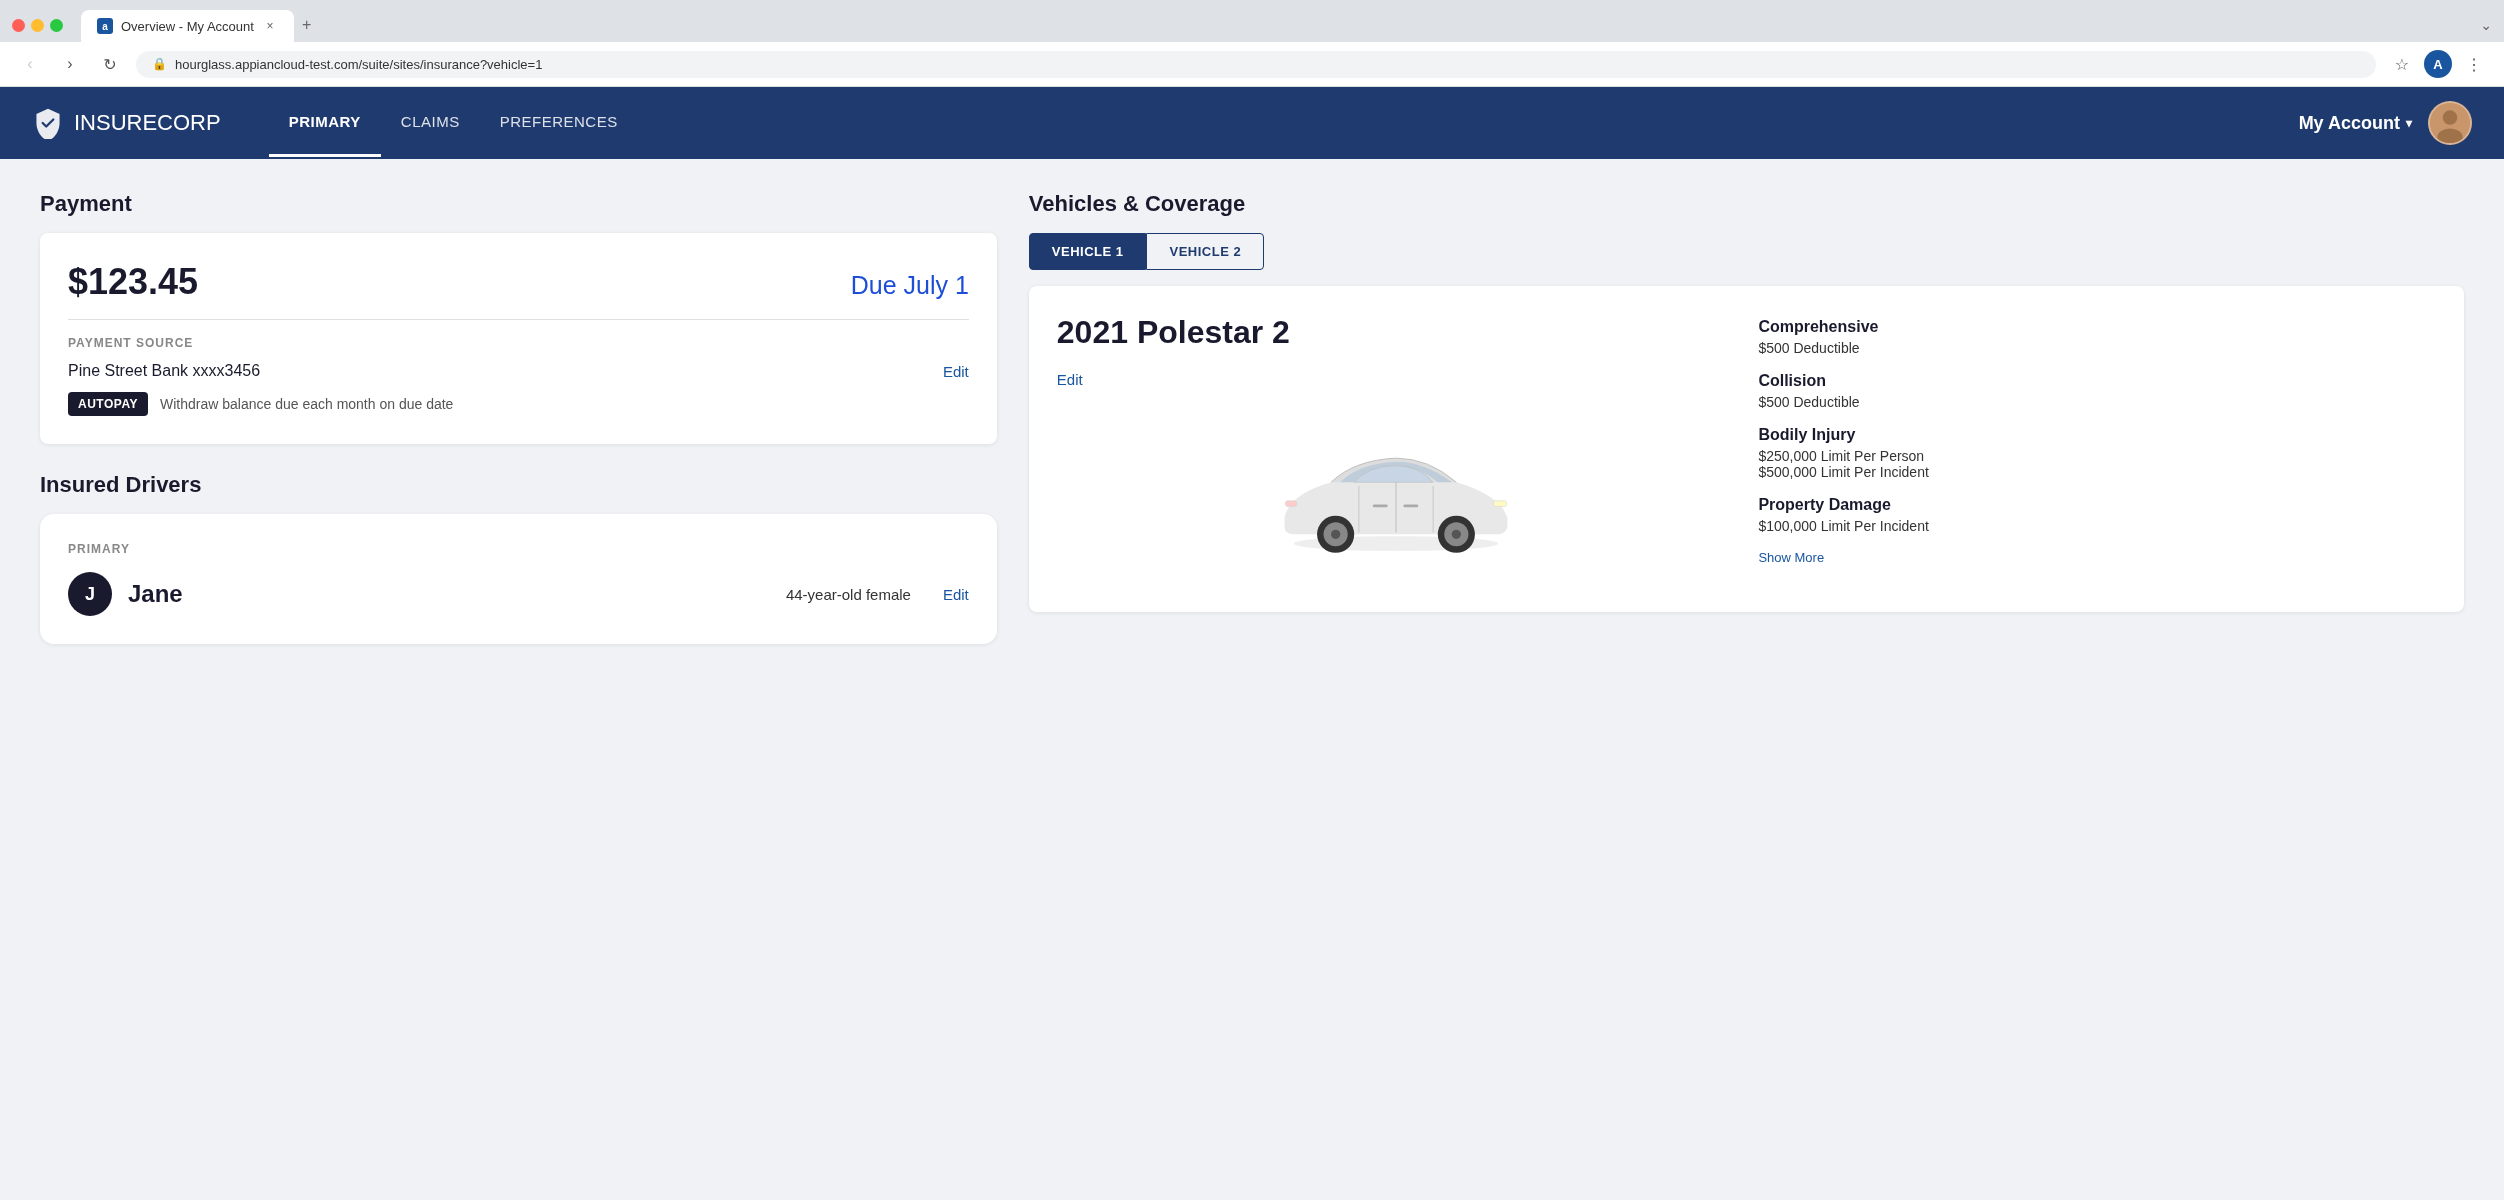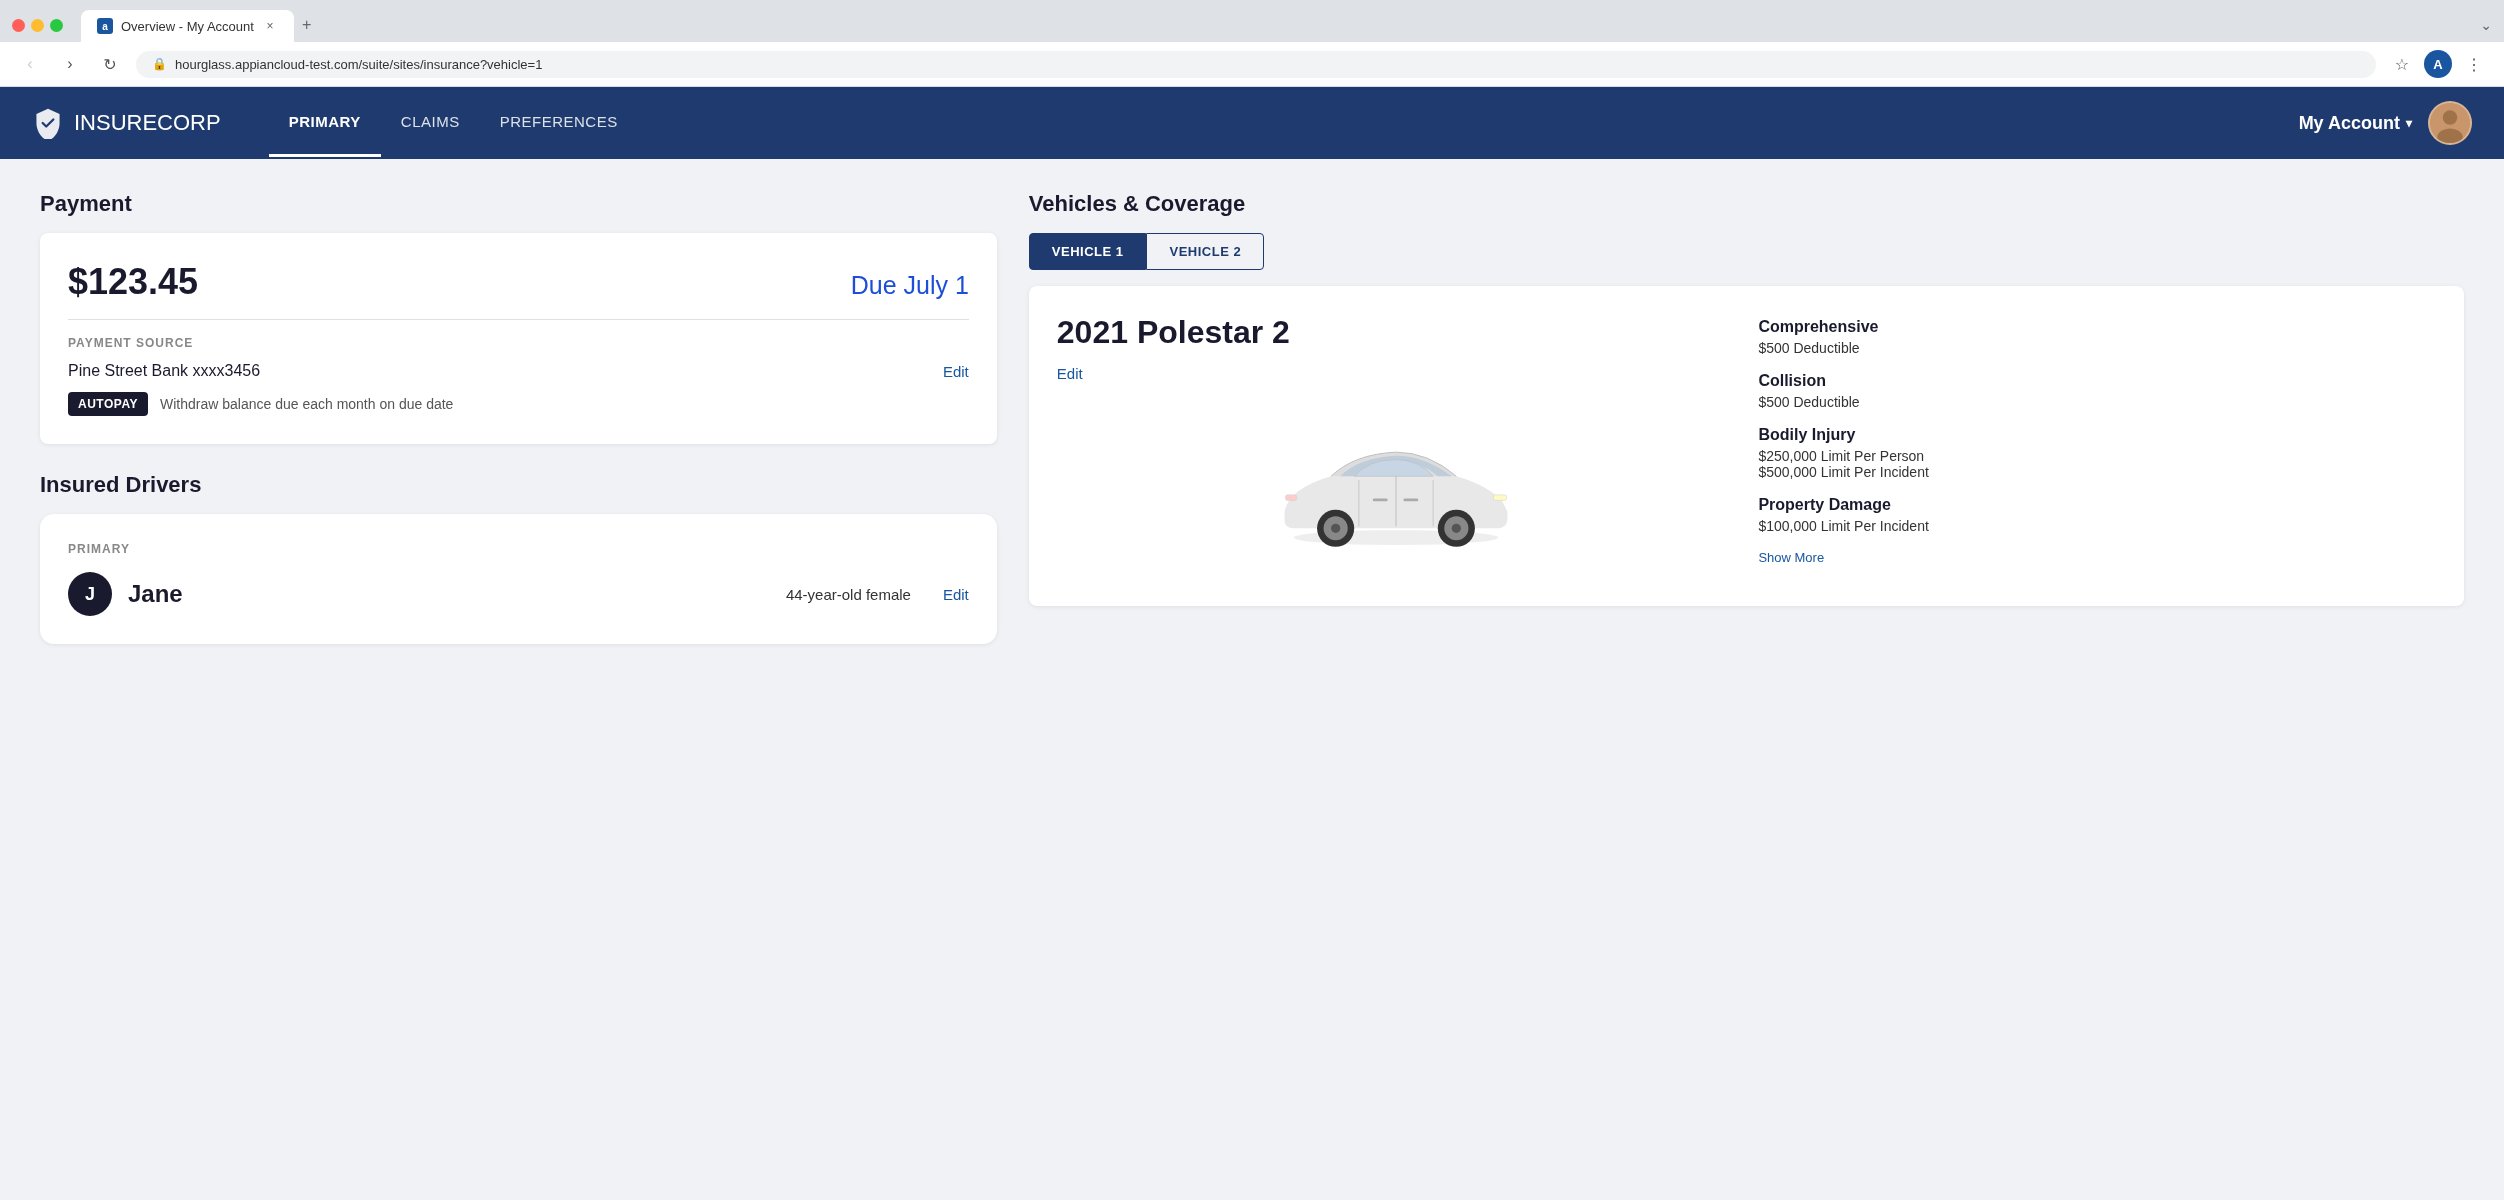--- a/index.html
+++ b/index.html
@@ -76,21 +76,21 @@
     
     .vehicles-section { }
     .vehicles-title { font-size: 22px; font-weight: 700; color: #1a1a2e; margin-bottom: 16px; }
     .vehicle-tabs { display: flex; gap: 0; margin-bottom: 16px; }
     .vehicle-tab { padding: 10px 22px; font-size: 13px; font-weight: 700; letter-spacing: 0.5px; cursor: pointer; border: 1px solid #1e3a6e; color: #1e3a6e; }
     .vehicle-tab.active { background: #1e3a6e; color: white; }
     .vehicle-tab:first-child { border-radius: 4px 0 0 4px; }
     .vehicle-tab:last-child { border-radius: 0 4px 4px 0; }
     .vehicle-card { background: white; border-radius: 8px; padding: 28px; box-shadow: 0 1px 4px rgba(0,0,0,0.08); display: grid; grid-template-columns: 1fr 1fr; gap: 24px; }
     .vehicle-left { }
-    .vehicle-name { font-size: 32px; font-weight: 700; color: #1a1a2e; margin-bottom: 14px; }
+    .vehicle-name { font-size: 32px; font-weight: 700; color: #1a1a2e; margin-bottom: 20px; }
     .vehicle-edit { color: #1a56a0; font-size: 15px; cursor: pointer; text-decoration: none; display: block; margin-bottom: 16px; }
     .vehicle-image-area { display: flex; align-items: center; justify-content: center; height: 180px; }
     .vehicle-svg { width: 260px; }
     .vehicle-right { padding-top: 4px; }
     .coverage-item { margin-bottom: 16px; }
     .coverage-name { font-size: 16px; font-weight: 700; color: #1a1a2e; margin-bottom: 4px; }
     .coverage-detail { font-size: 14px; color: #333; }
     .show-more { color: #1a56a0; font-size: 13px; cursor: pointer; text-decoration: none; margin-top: 8px; display: block; }
   </style>
 </head>

